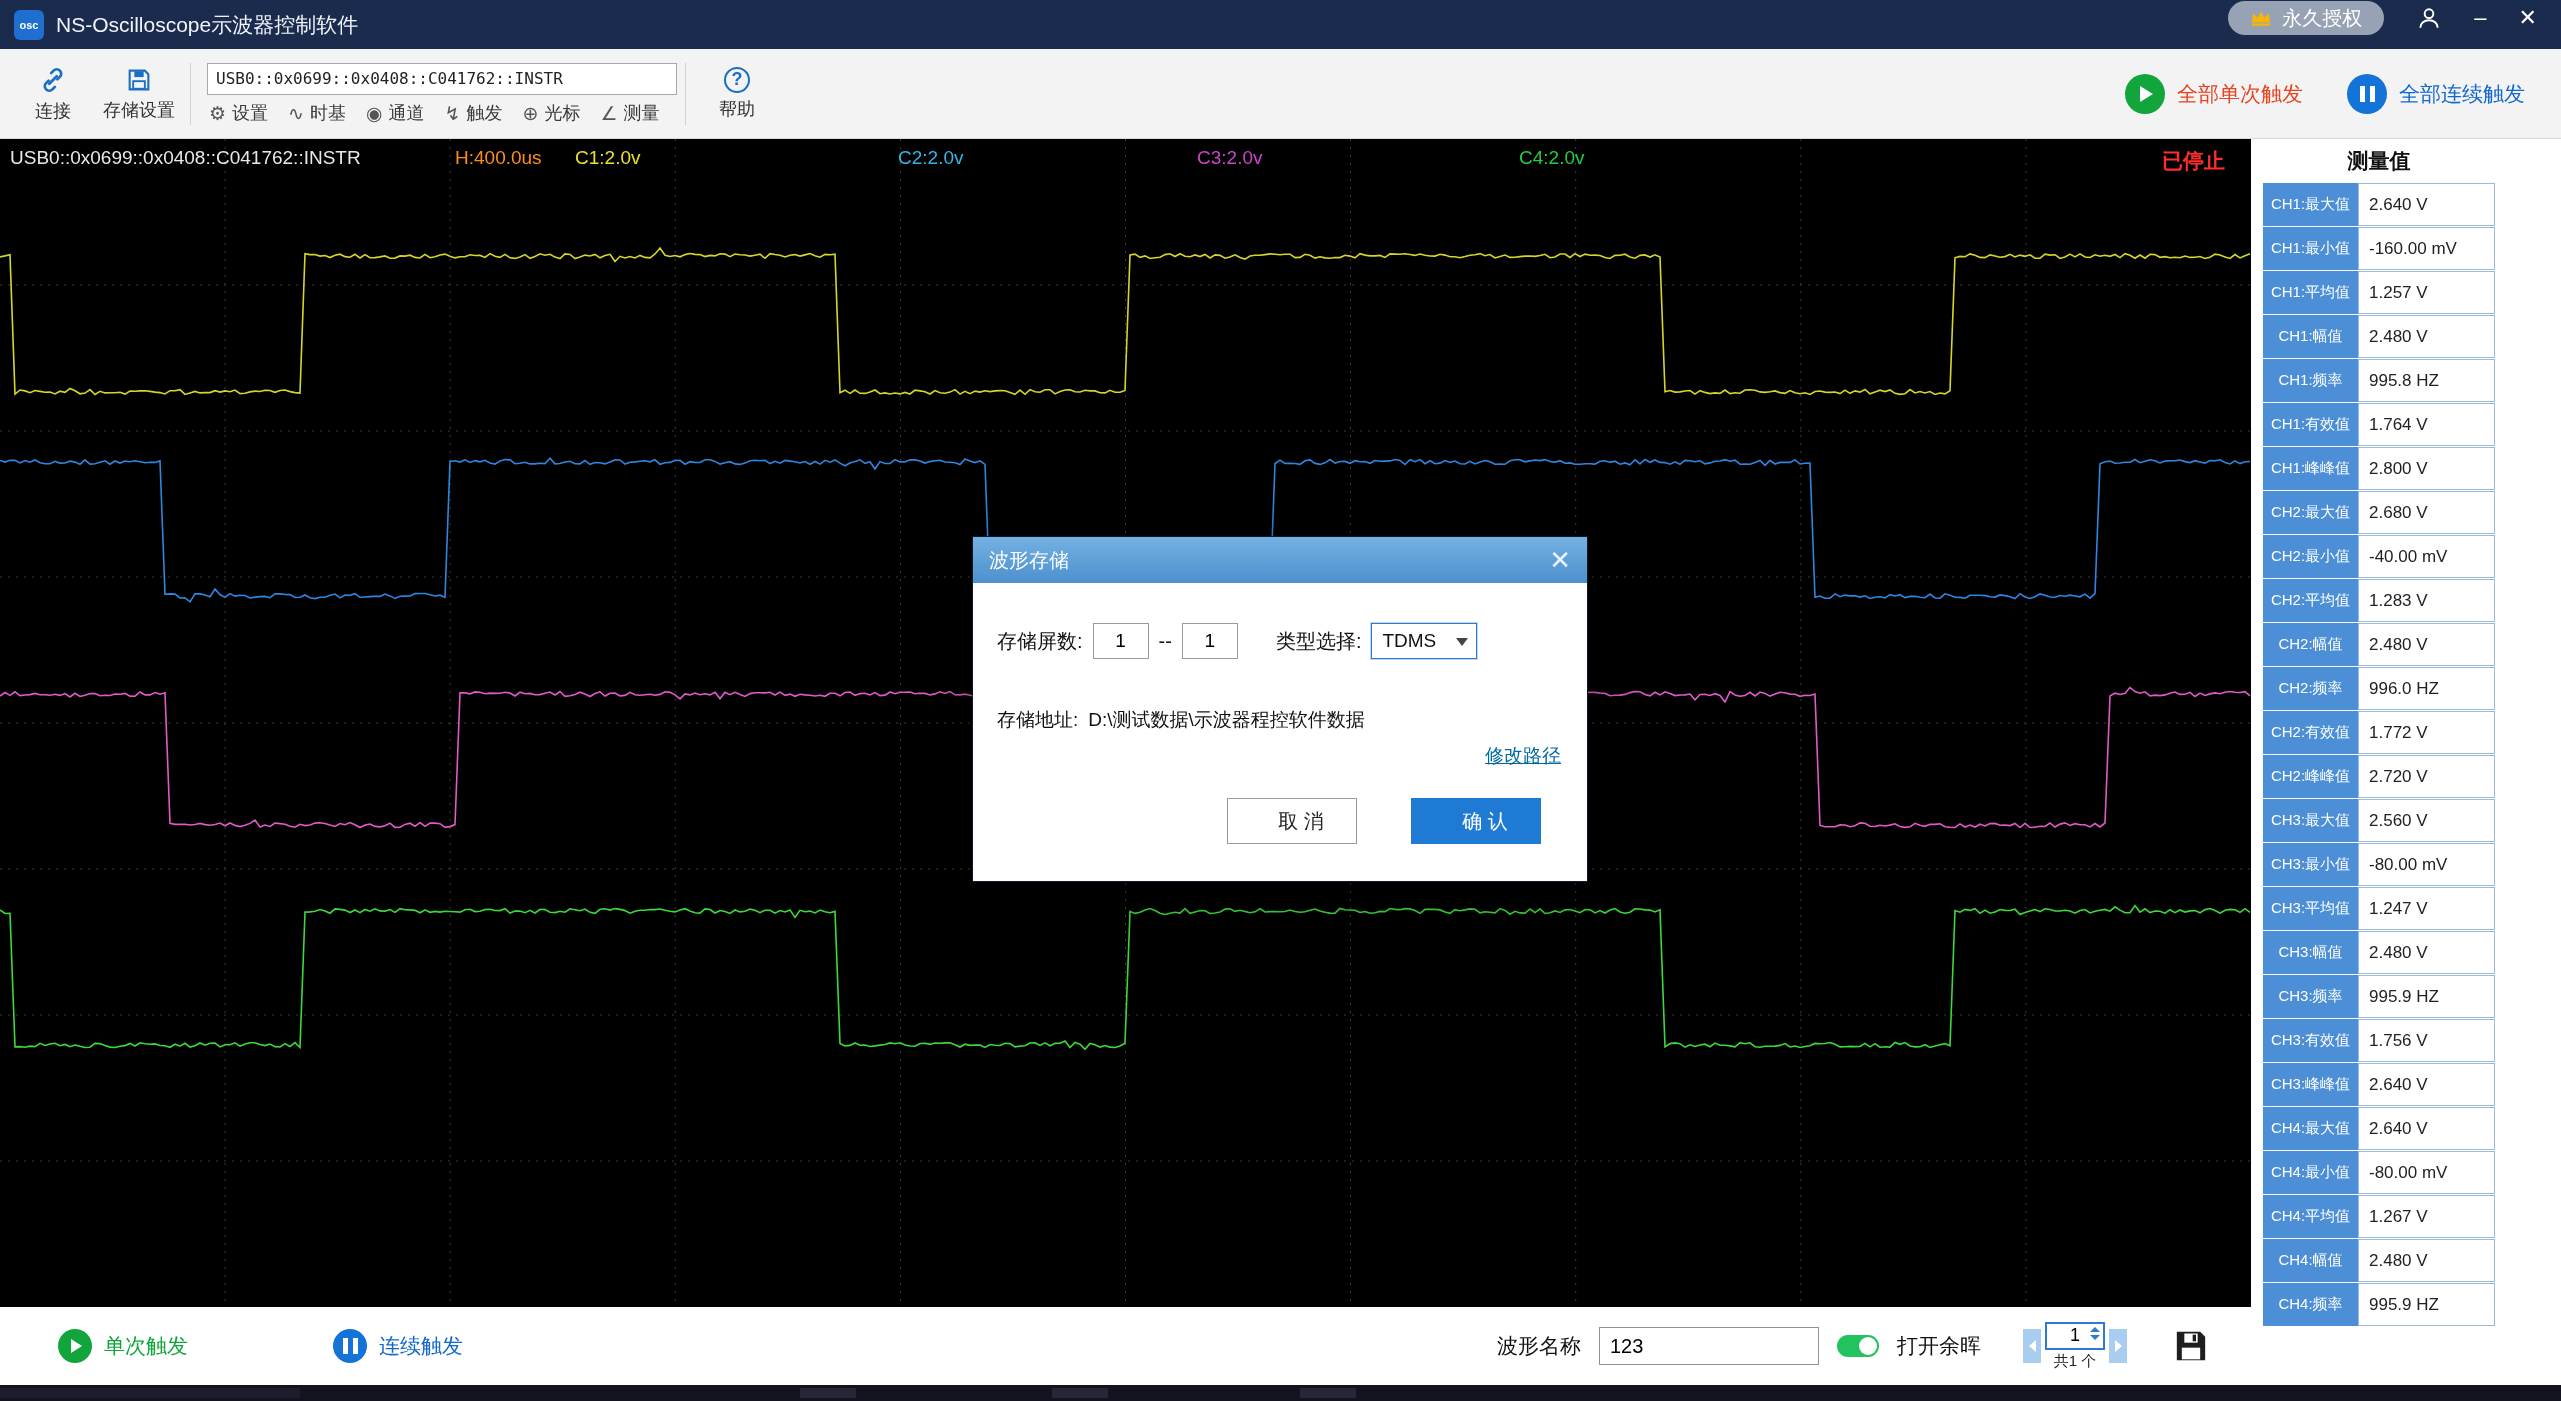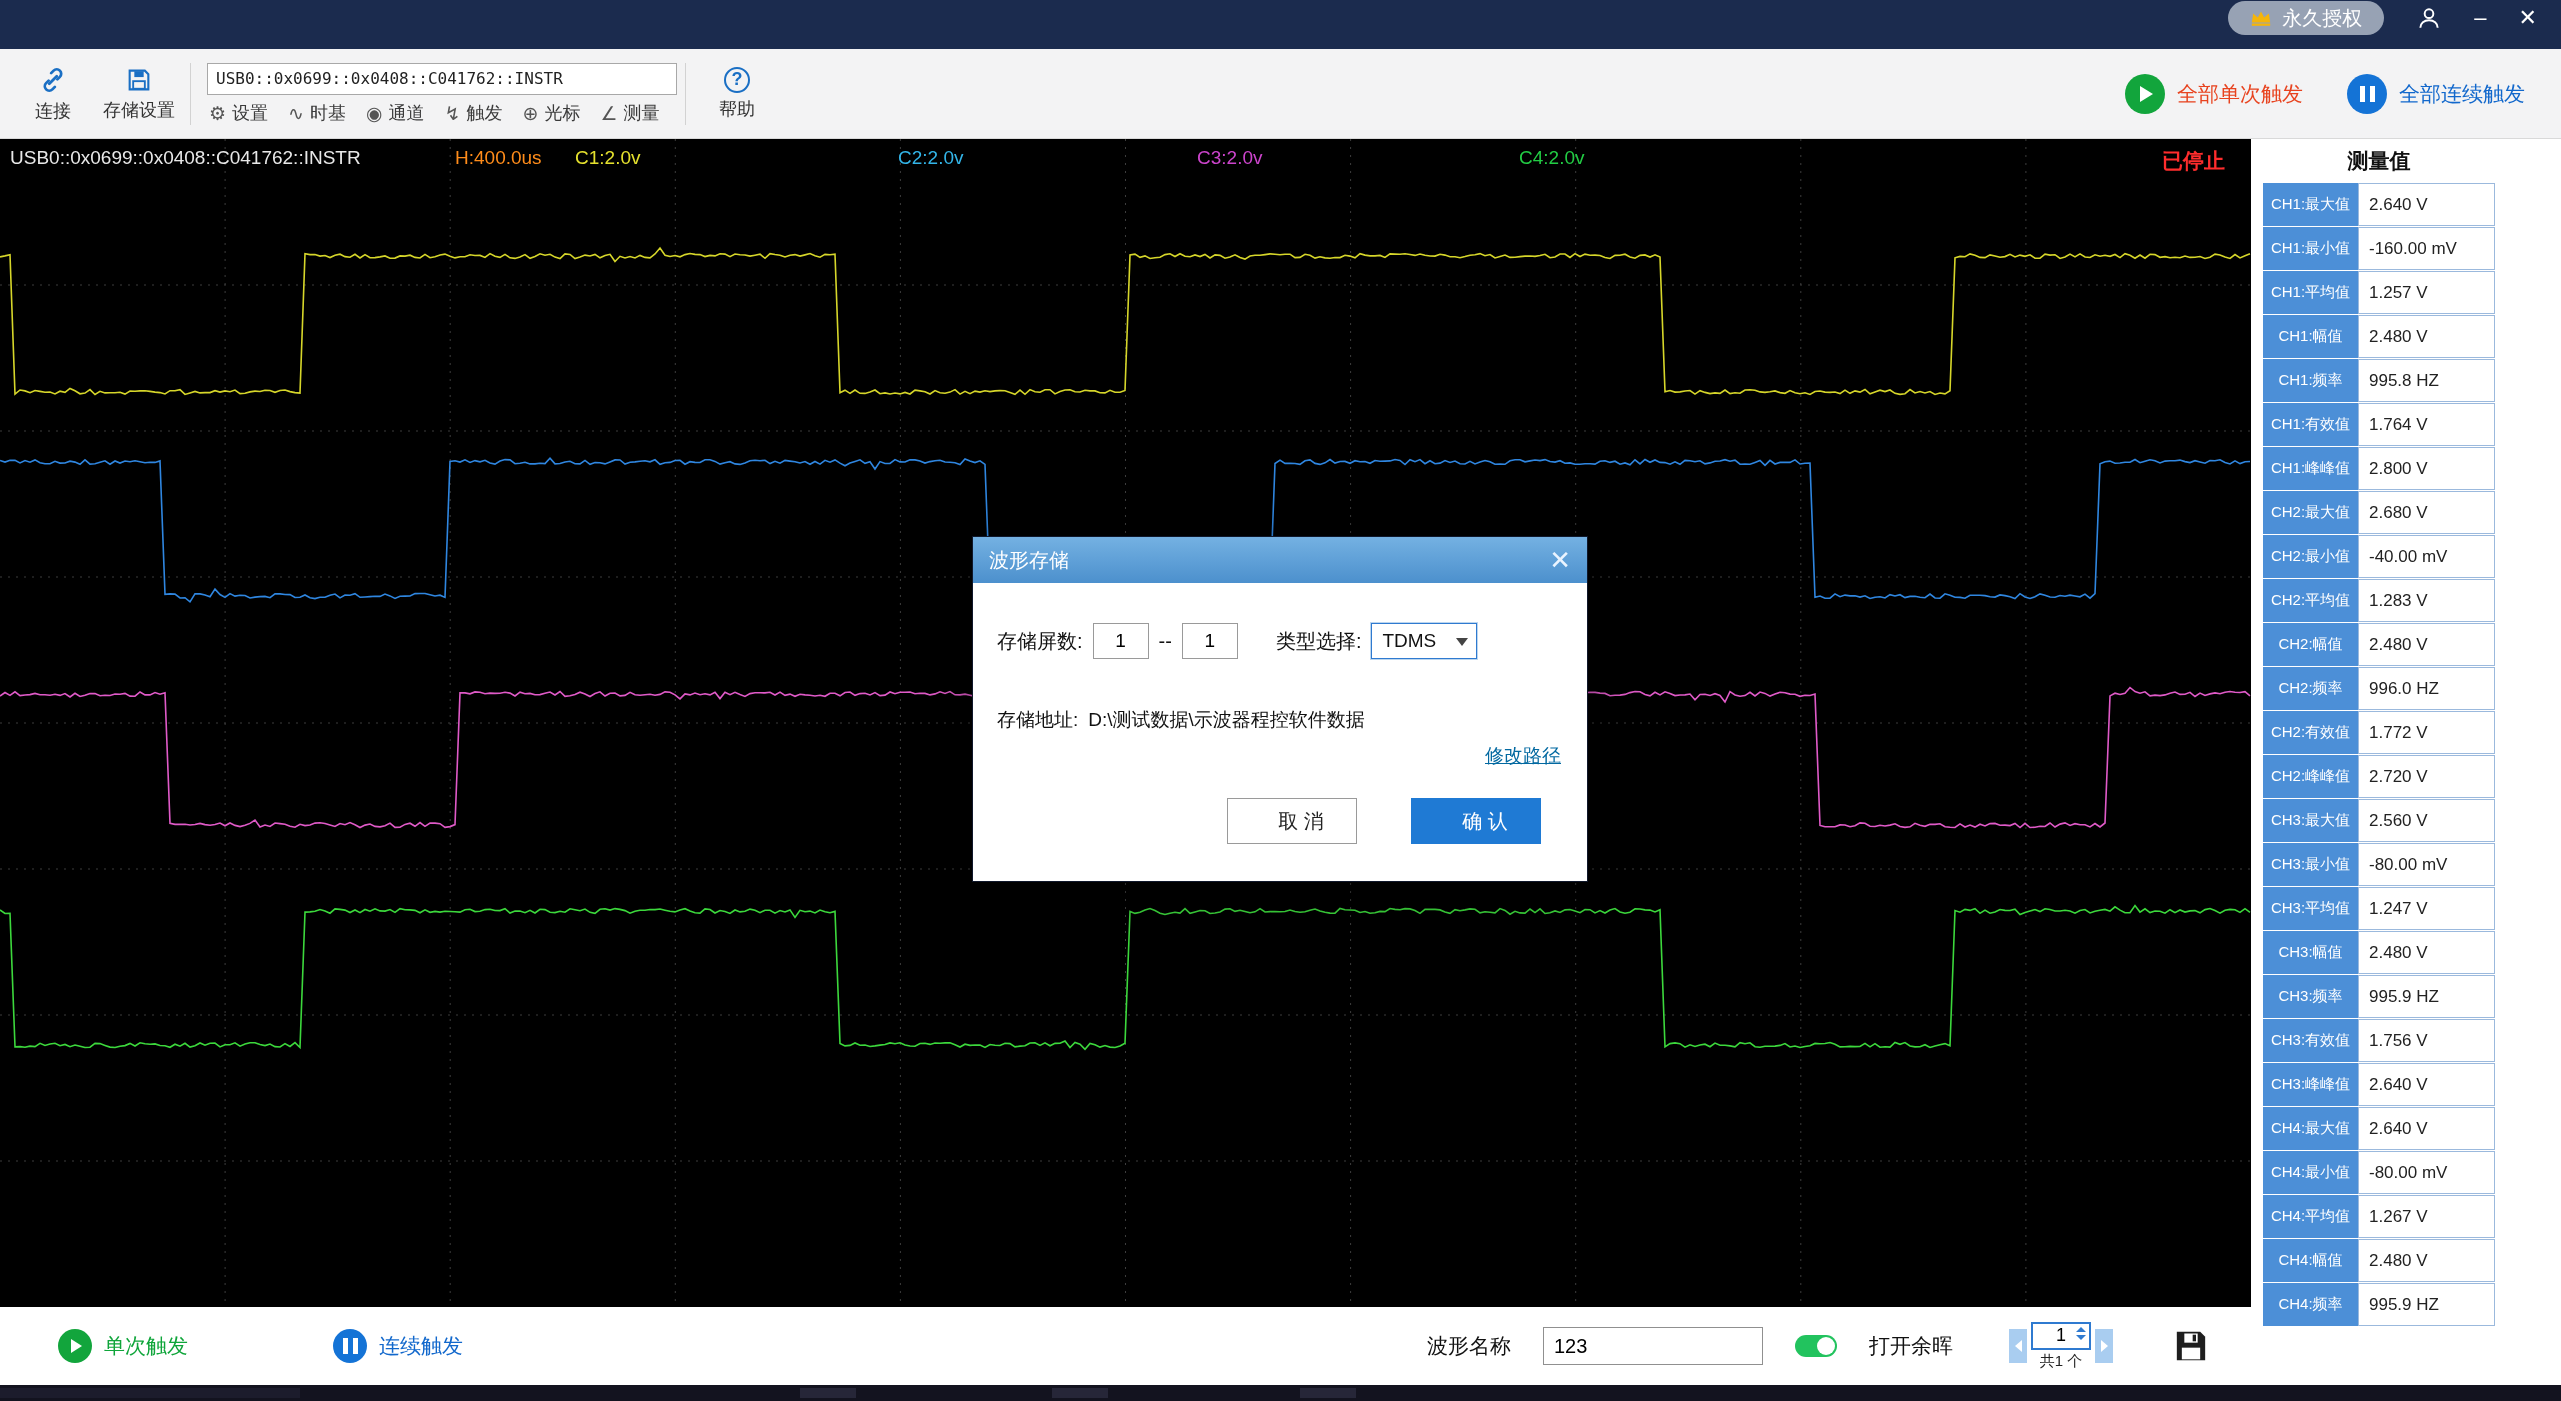--- a/index.html
+++ b/index.html
@@ -54,21 +54,21 @@
   
   .measure-panel{position:absolute;left:2251px;top:139px;width:310px;height:1262px;background:#fff;box-sizing:border-box;padding:6px 0 0 12px;overflow:hidden;}
   .mp-title{width:232px;font-size:21px;font-weight:bold;color:#111;text-align:center;margin:2px 0 8px 0;}
   .mp-row{display:flex;height:43px;margin-bottom:1px;}
   .mp-label{width:95px;background:#4c8fd7;color:#fff;font-size:15px;display:flex;align-items:center;justify-content:center;white-space:nowrap;}
   .mp-value{width:137px;border:1px solid #9bb9dd;box-sizing:border-box;font-size:17px;color:#222;display:flex;align-items:center;padding-left:10px;background:#fff;white-space:nowrap;}
 
   
   .bottombar{position:absolute;left:0;top:1307px;width:2251px;height:78px;background:#fff;display:flex;align-items:center;box-sizing:border-box;padding-left:58px;}
   .bb-gap{margin-left:145px;}
-  .bb-right{margin-left:auto;display:flex;align-items:center;gap:32px;padding-right:40px;}
+  .bb-right{margin-left:auto;display:flex;align-items:center;gap:18px;padding-right:40px;}
   .bb-label{font-size:21px;color:#111;}
   .wave-input{width:220px;height:38px;border:1px solid #909090;font-size:20px;padding:0 10px;box-sizing:border-box;}
   .toggle{width:42px;height:22px;border-radius:11px;background:#22c35e;position:relative;display:inline-block;flex:none;}
   .knob{position:absolute;right:2px;top:2px;width:18px;height:18px;border-radius:50%;background:#fff;}
   .pager{display:flex;align-items:center;gap:4px;margin-left:24px;}
   .pg-btn{width:18px;height:34px;background:#a9cdf0;display:flex;align-items:center;justify-content:center;border:none;padding:0;}
   .pg-btn i{width:0;height:0;border-top:6px solid transparent;border-bottom:6px solid transparent;display:block;}
   .pg-btn.prev i{border-right:7px solid #fff;}
   .pg-btn.next i{border-left:7px solid #fff;}
   .pg-center{display:flex;flex-direction:column;align-items:center;}
@@ -99,20 +99,26 @@
   .dlg-btn{position:absolute;top:215px;width:130px;height:46px;font-size:20px;display:flex;align-items:center;justify-content:center;box-sizing:border-box;padding-left:24px;}
   .btn-cancel{left:254px;background:#fff;border:1px solid #9a9a9a;color:#222;}
   .btn-ok{left:438px;background:#1f7ad4;border:1px solid #1f7ad4;color:#fff;}
 </style>
 </head>
 <body>
 
 <div id="app">
 
   <header class="titlebar">
+    <div class="tb-left">
+      <div class="app-icon">
+          <span>osc</span>
+        </div>
+      <span class="app-title">NS-Oscilloscope示波器控制软件</span>
+    </div>
     <div class="tb-right">
       <div class="license-pill">
         <svg width="22" height="18" viewBox="0 0 24 18">
             <path d="M2 14 L3.5 4 L8.5 8.5 L12 2 L15.5 8.5 L20.5 4 L22 14 Z" fill="#f5b50a"></path>
             <rect x="2" y="15" width="20" height="2.5" fill="#f5b50a"></rect>
           </svg>
         <span>永久授权</span>
       </div>
       <svg width="26" height="26" viewBox="0 0 24 24" fill="none" stroke="#fff" stroke-width="1.8">
           <circle cx="12" cy="8" r="4"></circle>

